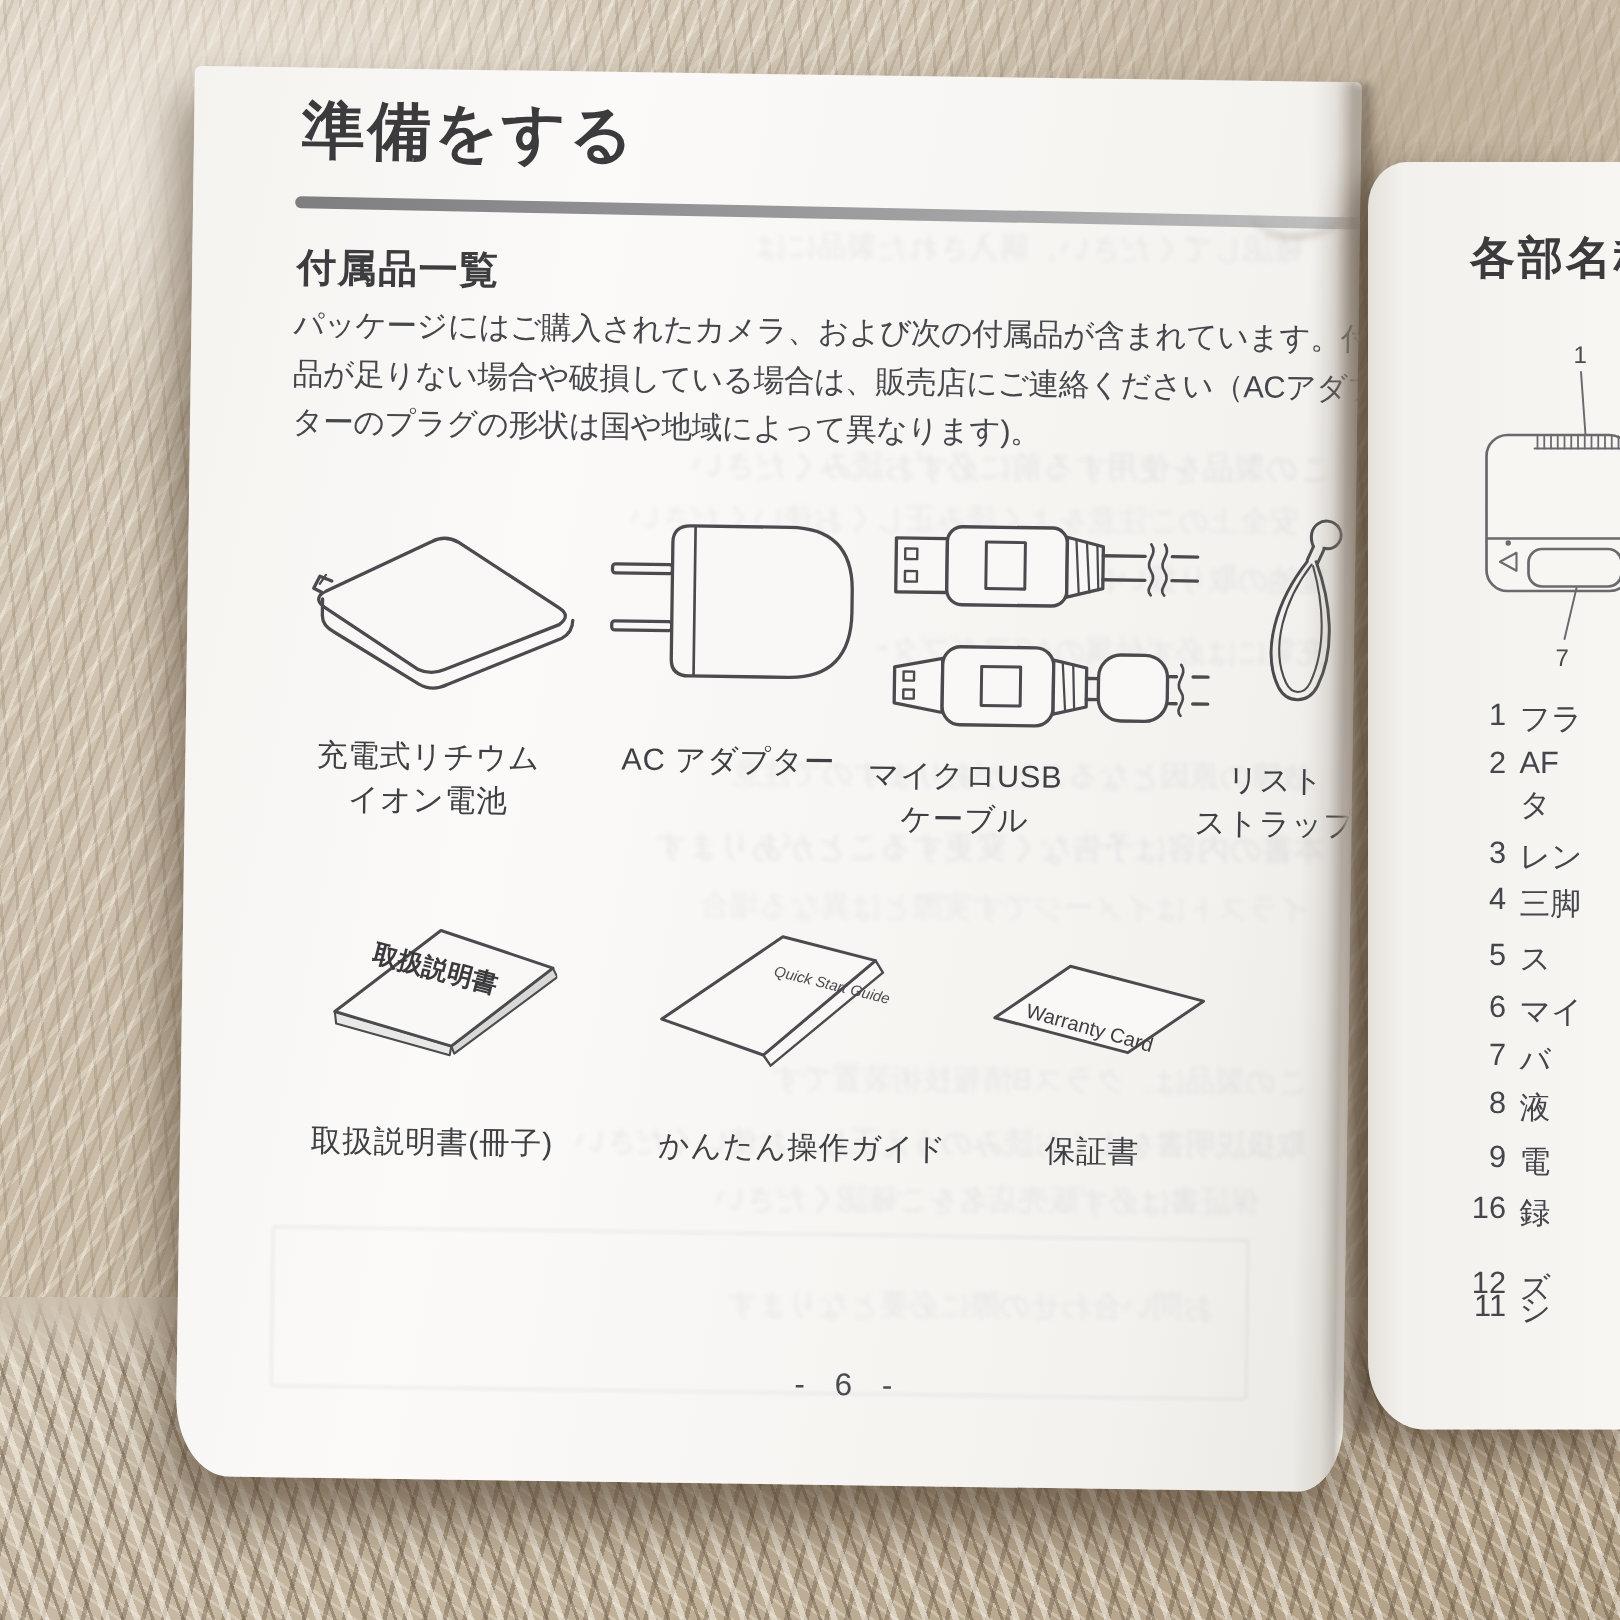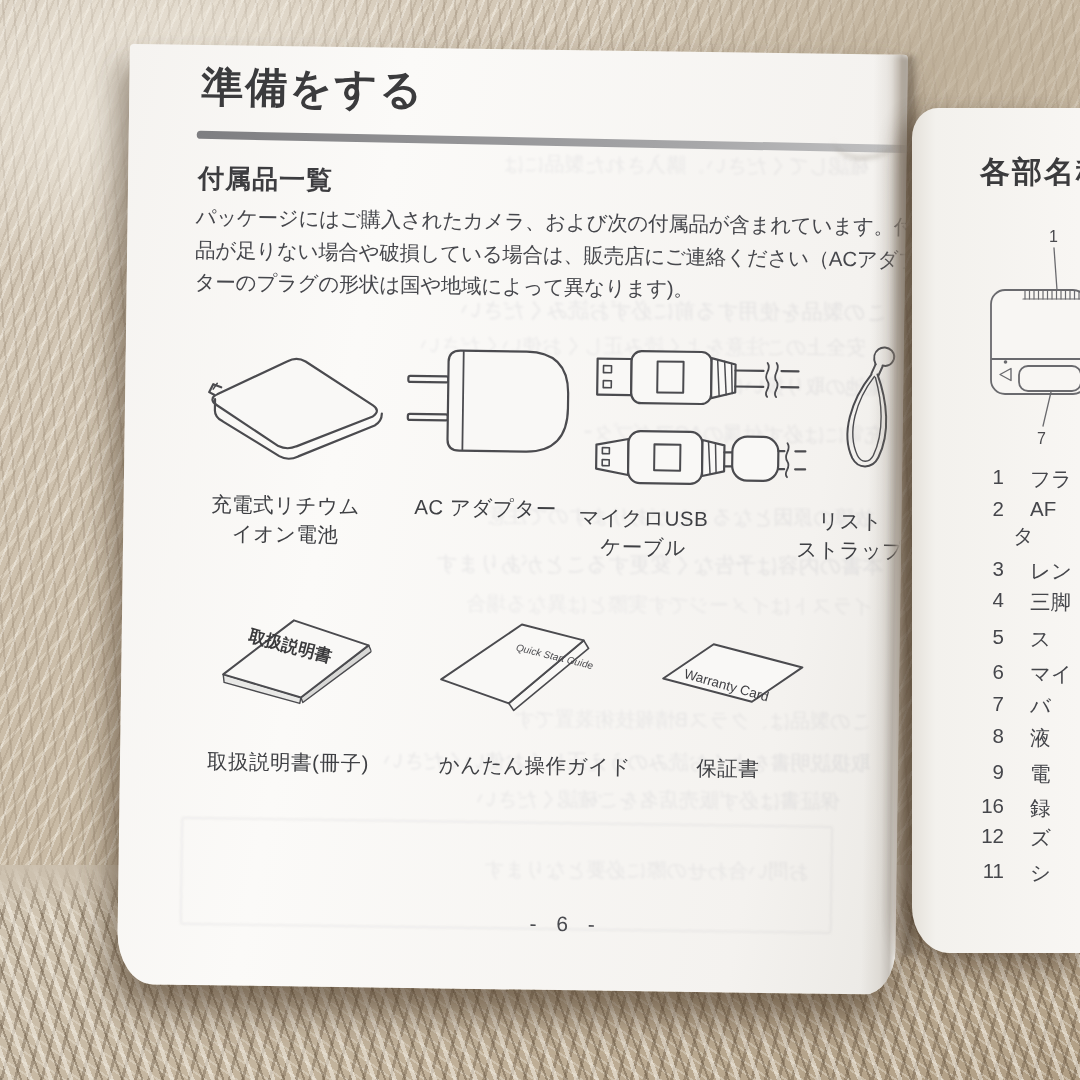--- a/index.html
+++ b/index.html
@@ -73,21 +73,21 @@
     position:absolute;left:912px;top:108px;width:168px;height:845px;z-index:4;
     border-radius:26px 0 0 38px / 30px 0 0 46px;
     background:linear-gradient(to right,#e5e1da 0%,#f3f1ed 14%,#f8f6f3 100%);
     box-shadow:0 18px 30px rgba(84,66,48,.5), -16px 4px 22px -6px rgba(60,45,30,.4);
     overflow:hidden;
   }
   .pr-title{position:absolute;left:68px;top:44px;font-size:30px;font-weight:bold;color:#3b3b3d;letter-spacing:2px;white-space:nowrap;}
   .parts{position:absolute;inset:0;}
   .part-row{position:absolute;left:52px;display:flex;font-size:20.5px;color:#45464b;white-space:nowrap;}
   .part-row .pn{width:40px;text-align:right;flex:none;}
-  .part-row .pt{margin-left:26px;}
+  .part-row .pt{margin-left:9px;}
   .part-sub{position:absolute;left:101px;font-size:20.5px;color:#45464b;white-space:nowrap;}
 </style>
 </head>
 <body>
 
 <div class="fur"></div>
 <div class="fur-lower"></div>
 <div class="spine"></div>
 
 <div class="page-left">
@@ -269,18 +269,18 @@
         <span class="pt">電</span>
       </div>
     <div class="part-row" style="top:686px">
         <span class="pn">16</span>
         <span class="pt">録</span>
       </div>
     <div class="part-row" style="top:751px">
         <span class="pn">11</span>
         <span class="pt">シ</span>
       </div>
-    <div class="part-row" style="top:716px">
+    <div class="part-row" style="top:736px">
         <span class="pn">12</span>
         <span class="pt">ズ</span>
       </div>
   </div>
 </div>
 
 </body></html>

